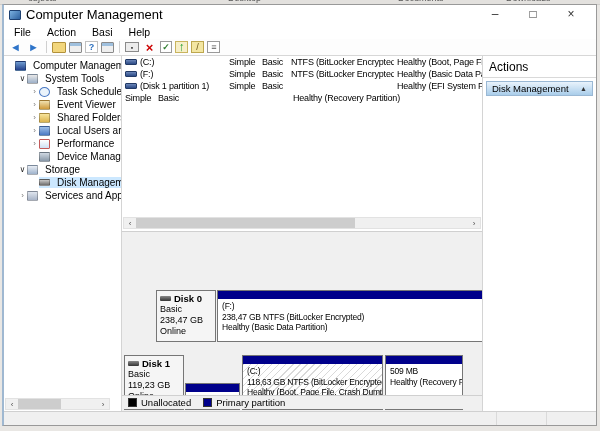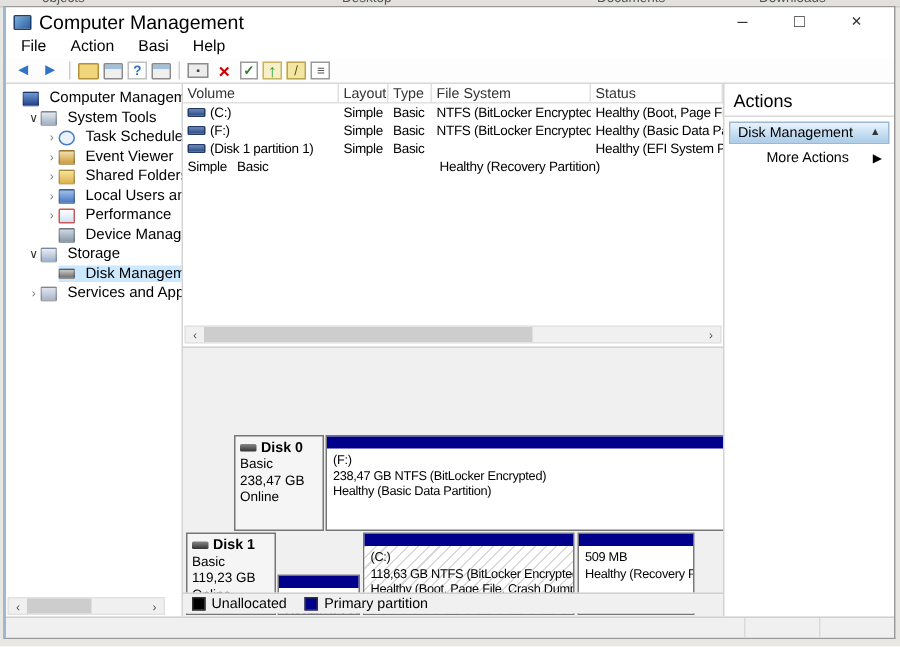--- a/index.html
+++ b/index.html
@@ -18,21 +18,21 @@
          border:1px solid #999; border-left:2px solid #9fb8d1; }
 
   
   #titlebar { position:absolute; left:0; top:0; right:0; height:19px; background:#fff; display:flex; align-items:center; padding-left:5px; }
   #app-icon { width:12px; height:10px; background:linear-gradient(135deg,#7ab0e0,#2c5f9e); border:1px solid #1d4071; border-radius:1px; margin-right:5px; }
   #title-text { font-size:13px; }
   #win-controls { position:absolute; right:6px; top:0; height:19px; display:flex; align-items:center; gap:0; }
   .win-btn { width:38px; text-align:center; font-size:12px; color:#333; cursor:default; line-height:19px; }
 
   
-  #menubar { position:absolute; left:0; top:19px; right:0; height:15px; background:#fff; display:flex; align-items:flex-start; padding-left:2px; }
+  #menubar { position:absolute; left:0; top:19px; right:0; height:15px; background:#fff; display:flex; align-items:center; padding-left:2px; }
   .menu-item { font-size:10.5px; padding:1px 8px; }
 
   
   #toolbar { position:absolute; left:0; top:34px; right:0; height:17px; background:#fdfdfd; border-bottom:1px solid #d7d7d7; display:flex; align-items:center; padding-left:4px; gap:3px; }
   .tb { width:15px; height:14px; display:flex; align-items:center; justify-content:center; font-size:11px; }
   .tb-sep { width:1px; height:12px; background:#d0d0d0; margin:0 2px; }
   .tb.i-back, .tb.i-forward { color:#2e74c9; font-size:11px; }
   .tb-box { width:13px; height:11px; border:1px solid #8a8a8a; background:linear-gradient(#9fc0de 0 3px, #efefef 3px); border-radius:1px; }
   .tb.i-folder { width:14px; height:11px; background:#f2d67c; border:1px solid #b2913a; border-radius:1px; }
   .tb.i-help { font-weight:bold; color:#2d6fbe; border:1px solid #c0c0c0; background:#fff; width:13px; height:12px; font-size:9px; }
@@ -241,27 +241,20 @@
       <span class="sb-arrow">‹</span>
       <span class="sb-track">
           <span class="sb-thumb" style="left:0; width:55%;"></span>
         </span>
       <span class="sb-arrow">›</span>
     </div>
   </div>
 
   <div id="center-panel">
     <div id="vol-table">
-      <div class="vt-head">
-          <div class="vt-hcell c0">Volume</div>
-          <div class="vt-hcell c1">Layout</div>
-          <div class="vt-hcell c2">Type</div>
-          <div class="vt-hcell c3">File System</div>
-          <div class="vt-hcell c4">Status</div>
-        </div>
       <div id="vt-body">
           <div class="vt-row">
             <div class="vt-cell c0">
               <span class="vol-icon"></span>
               <span>(C:)</span>
             </div>
             <div class="vt-cell c1">
               <span>Simple</span>
             </div>
             <div class="vt-cell c2">
@@ -328,21 +321,21 @@
     </div>
     <div class="hscroll" style="left:1px; right:1px; top:161px;">
       <span class="sb-arrow">‹</span>
       <span class="sb-track">
           <span class="sb-thumb" style="left:0; width:66%;"></span>
         </span>
       <span class="sb-arrow">›</span>
     </div>
     <div id="disk-view">
       <div id="disks">
-          <div class="disk-block" style="top: 58px; height: 64px; padding-left: 32px;">
+          <div class="disk-block" style="top: 58px; height: 52px; padding-left: 32px;">
             <div class="disk-label">
               <div class="disk-name">
                 <span class="disk-glyph"></span>
                 <span>Disk 0</span>
               </div>
               <div>Basic</div>
               <div>238,47 GB</div>
               <div>Online</div>
             </div>
             <div class="parts">
@@ -406,24 +399,20 @@
         </div>
     </div>
   </div>
 
   <div id="actions-panel">
     <div id="actions-title">Actions</div>
     <div id="actions-section">
       <span>Disk Management</span>
       <span class="caret">▲</span>
     </div>
-    <div id="more-actions">
-      <span>More Actions</span>
-      <span class="arrow">▶</span>
-    </div>
   </div>
 
   <div id="statusbar">
     <span class="sb-seg"></span>
     <span class="sb-seg"></span>
   </div>
 
 </div>
 
 </body></html>

